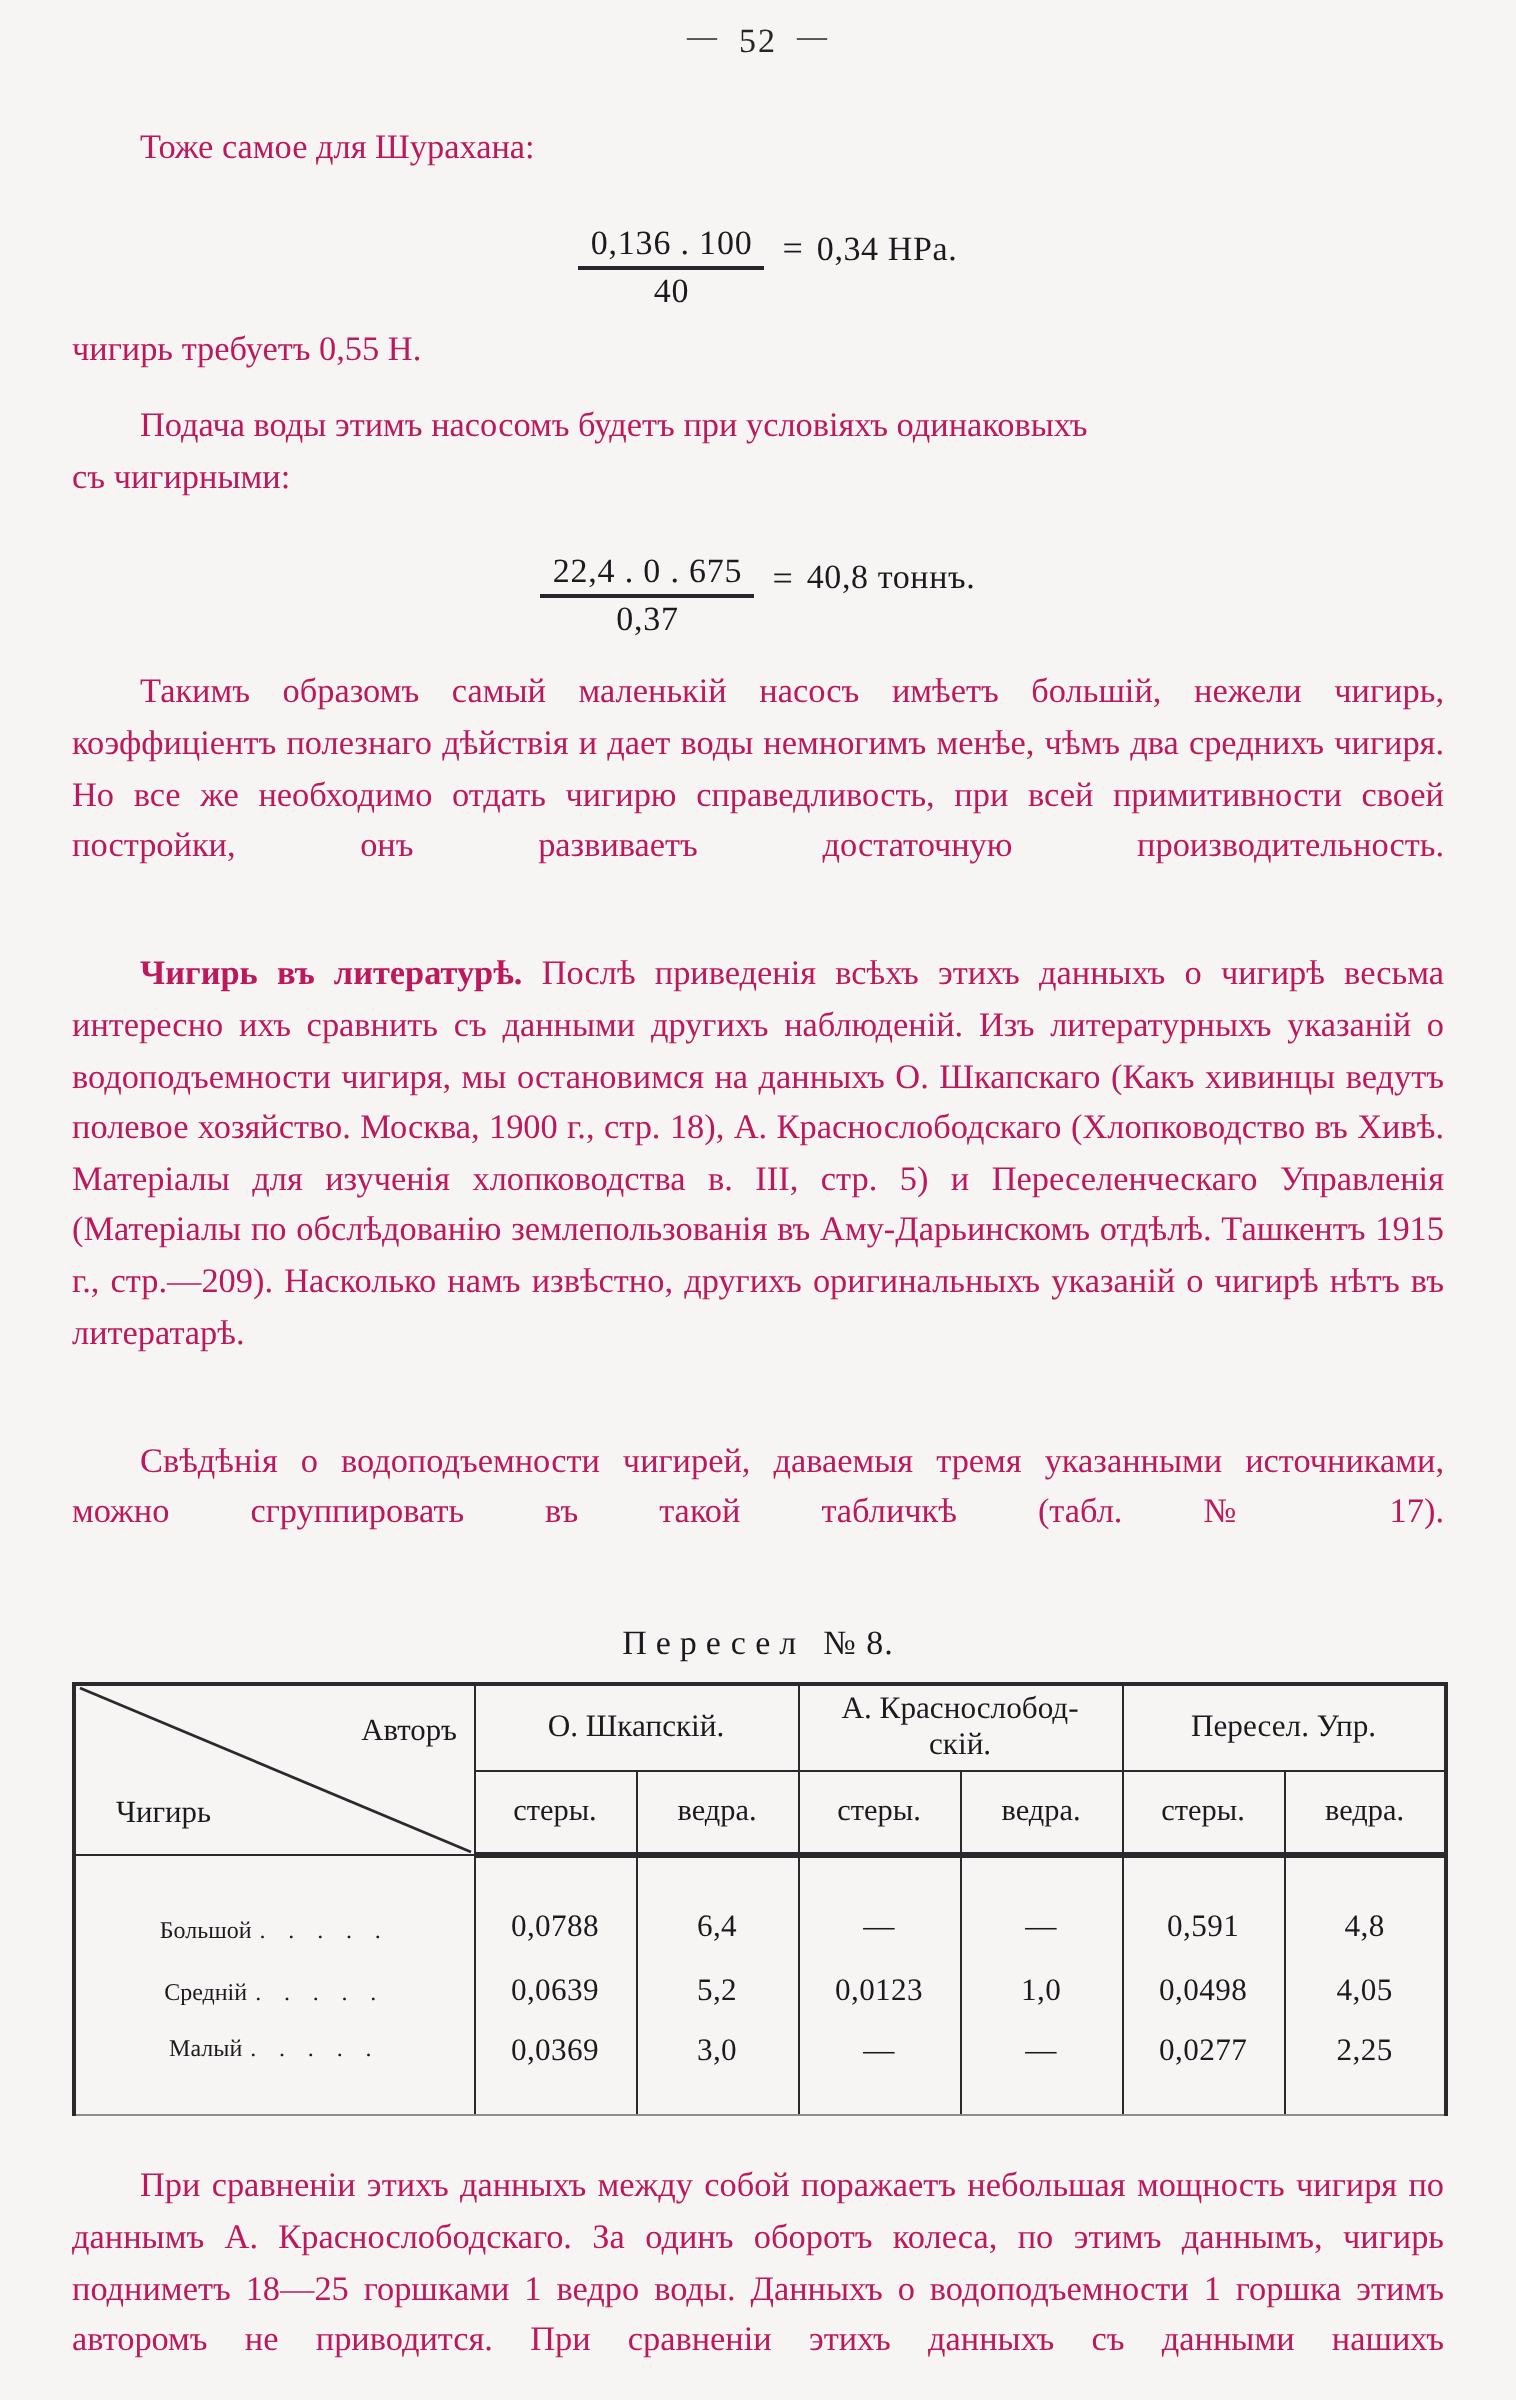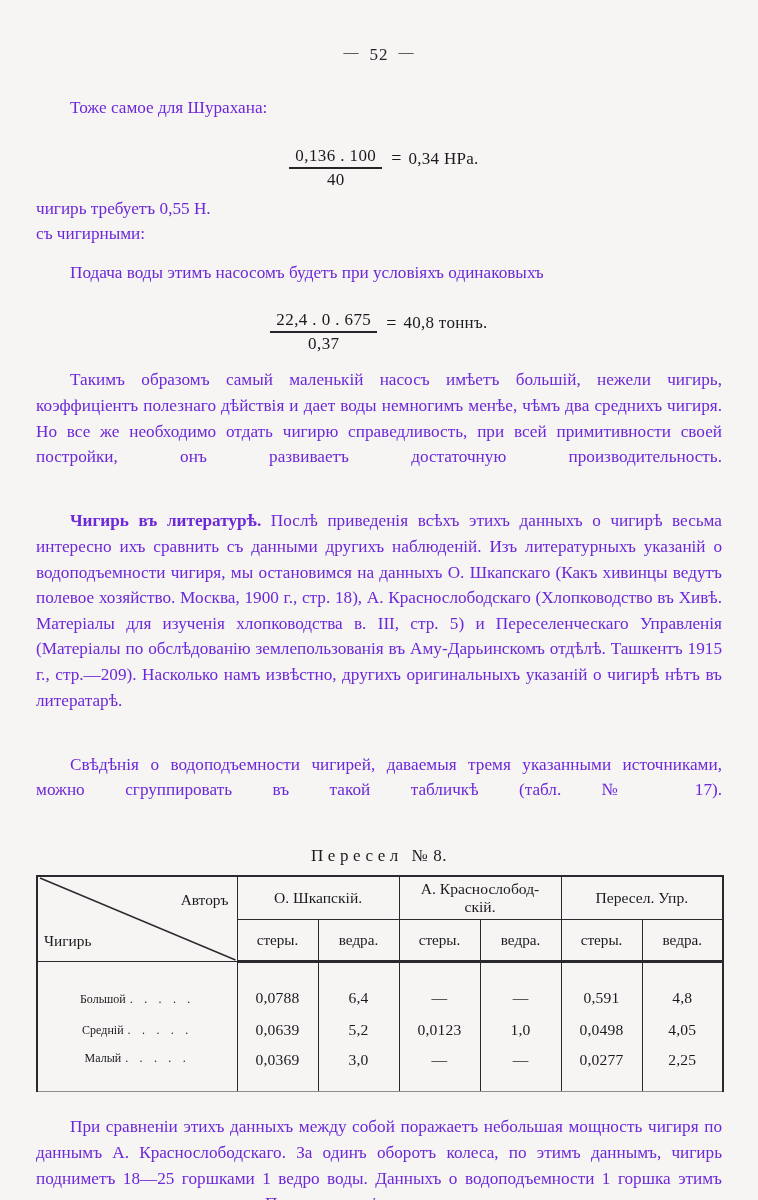--- a/index.html
+++ b/index.html
@@ -22,21 +22,21 @@
     background: #f6f5f3;
     box-sizing: border-box;
     padding: 0 36px;
   }
 
   
   .folio {
     text-align: center;
     font-size: 17px;
     letter-spacing: 1px;
-    padding-top: 45px;
+    padding-top: 11px;
     height: 24px;
     color: #26262a;
   }
   .folio .dash {
     display: inline-block;
     padding: 0 10px;
     position: relative;
     top: -3px;
     font-size: 15px;
   }
@@ -44,21 +44,21 @@
   
   .body {
     margin-top: 26px;
   }
   p.tx {
     margin: 0;
     font-size: 17.2px;
     line-height: 25.6px;
     text-align: justify;
     text-justify: inter-word;
-    color: #6d28d9;
+    color: #be185d;
     -webkit-font-smoothing: none;
   }
   p.indent { text-indent: 34px; }
   p.noindent { text-indent: 0; }
   p.gap { margin-top: 13px; }
   .bold { font-weight: bold; }
 
   
   p.tx::after {
     content: "";
@@ -163,21 +163,21 @@
     width: 100%; height: 100%;
   }
   .lbl-author {
     position: absolute;
     right: 8px;
     top: 14px;
     font-size: 15.4px;
   }
   .lbl-chigir {
     position: absolute;
-    left: 6px;
+    left: 20px;
     bottom: 11px;
     font-size: 15.4px;
   }
   td.grouphead {
     height: 42px;
     font-size: 15.6px;
     line-height: 18px;
     padding: 2px 4px;
   }
   td.subhead {
@@ -226,22 +226,22 @@
         <span class="num">0,136 . 100</span>
         <span class="bar"></span>
         <span class="den">40</span>
       </span>
       <span class="eq"></span>
       <span class="rhs">0,34 HPa.</span>
     </div>
 
     <p class="tx noindent nostretch">чигирь требуетъ 0,55 Н.</p>
 
+    <p class="tx indent gap nostretch" style="text-align:justify;">Подача воды этимъ насосомъ будетъ при условіяхъ одинаковыхъ</p>
     <p class="tx noindent nostretch">съ чигирными:</p>
-    <p class="tx indent gap nostretch" style="text-align:justify;">Подача воды этимъ насосомъ будетъ при условіяхъ одинаковыхъ</p>
 
     <div class="formula f2">
       <span class="frac">
         <span class="num">22,4  .  0 . 675</span>
         <span class="bar"></span>
         <span class="den">0,37</span>
       </span>
       <span class="eq"></span>
       <span class="rhs">40,8  тоннъ.</span>
     </div>

